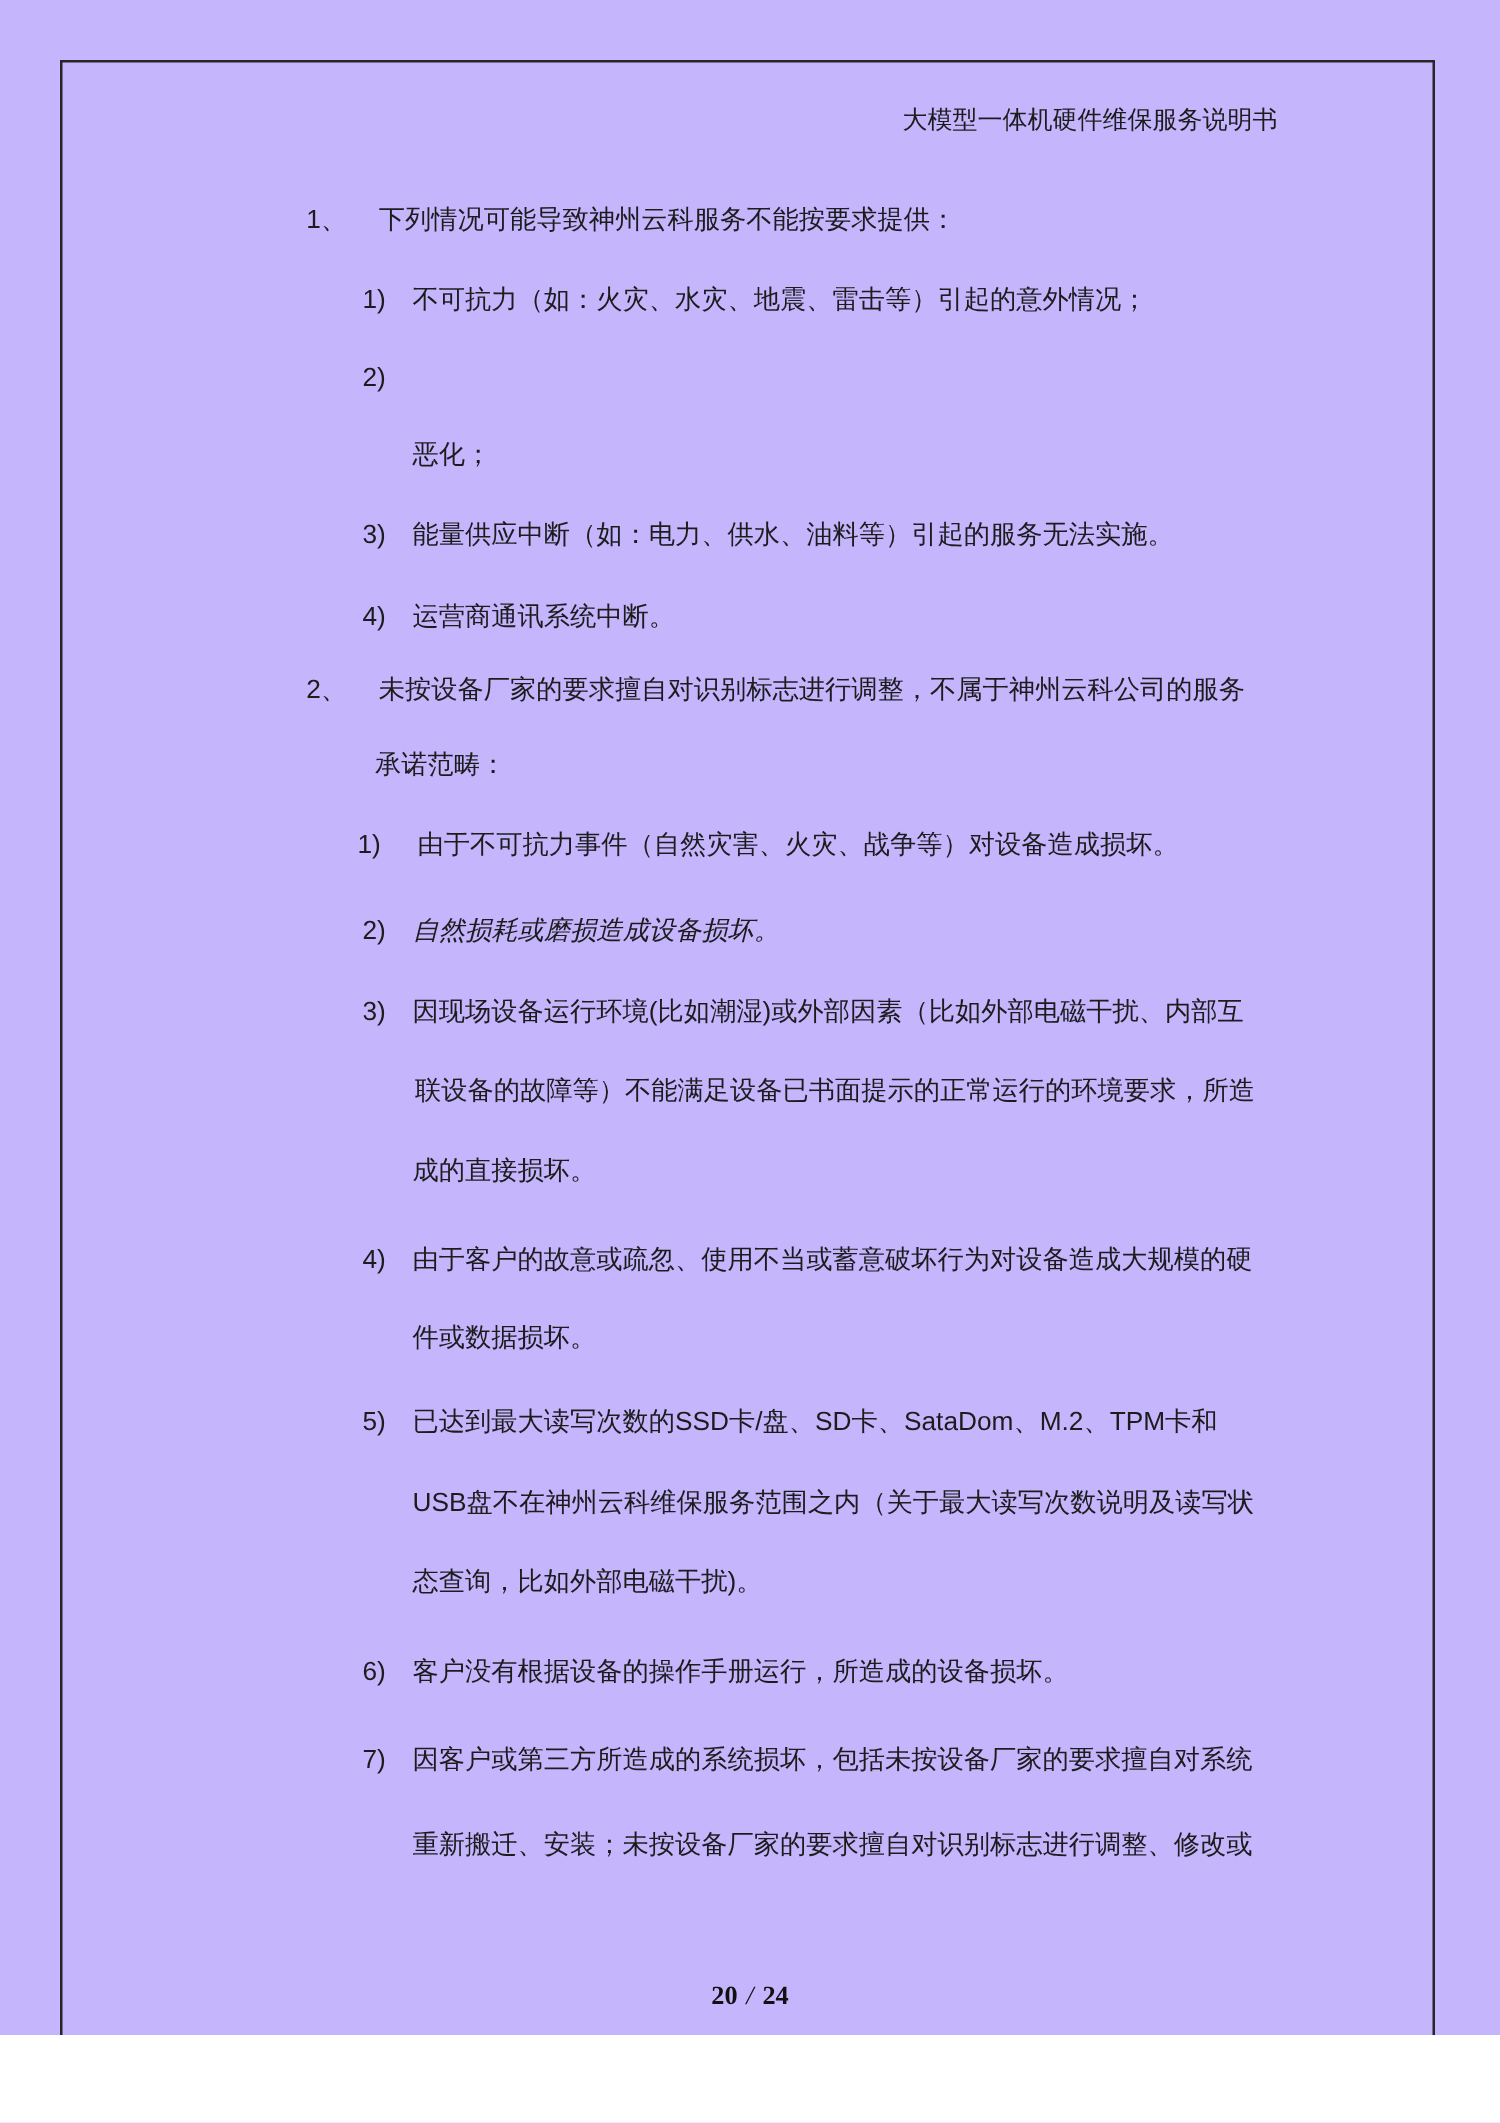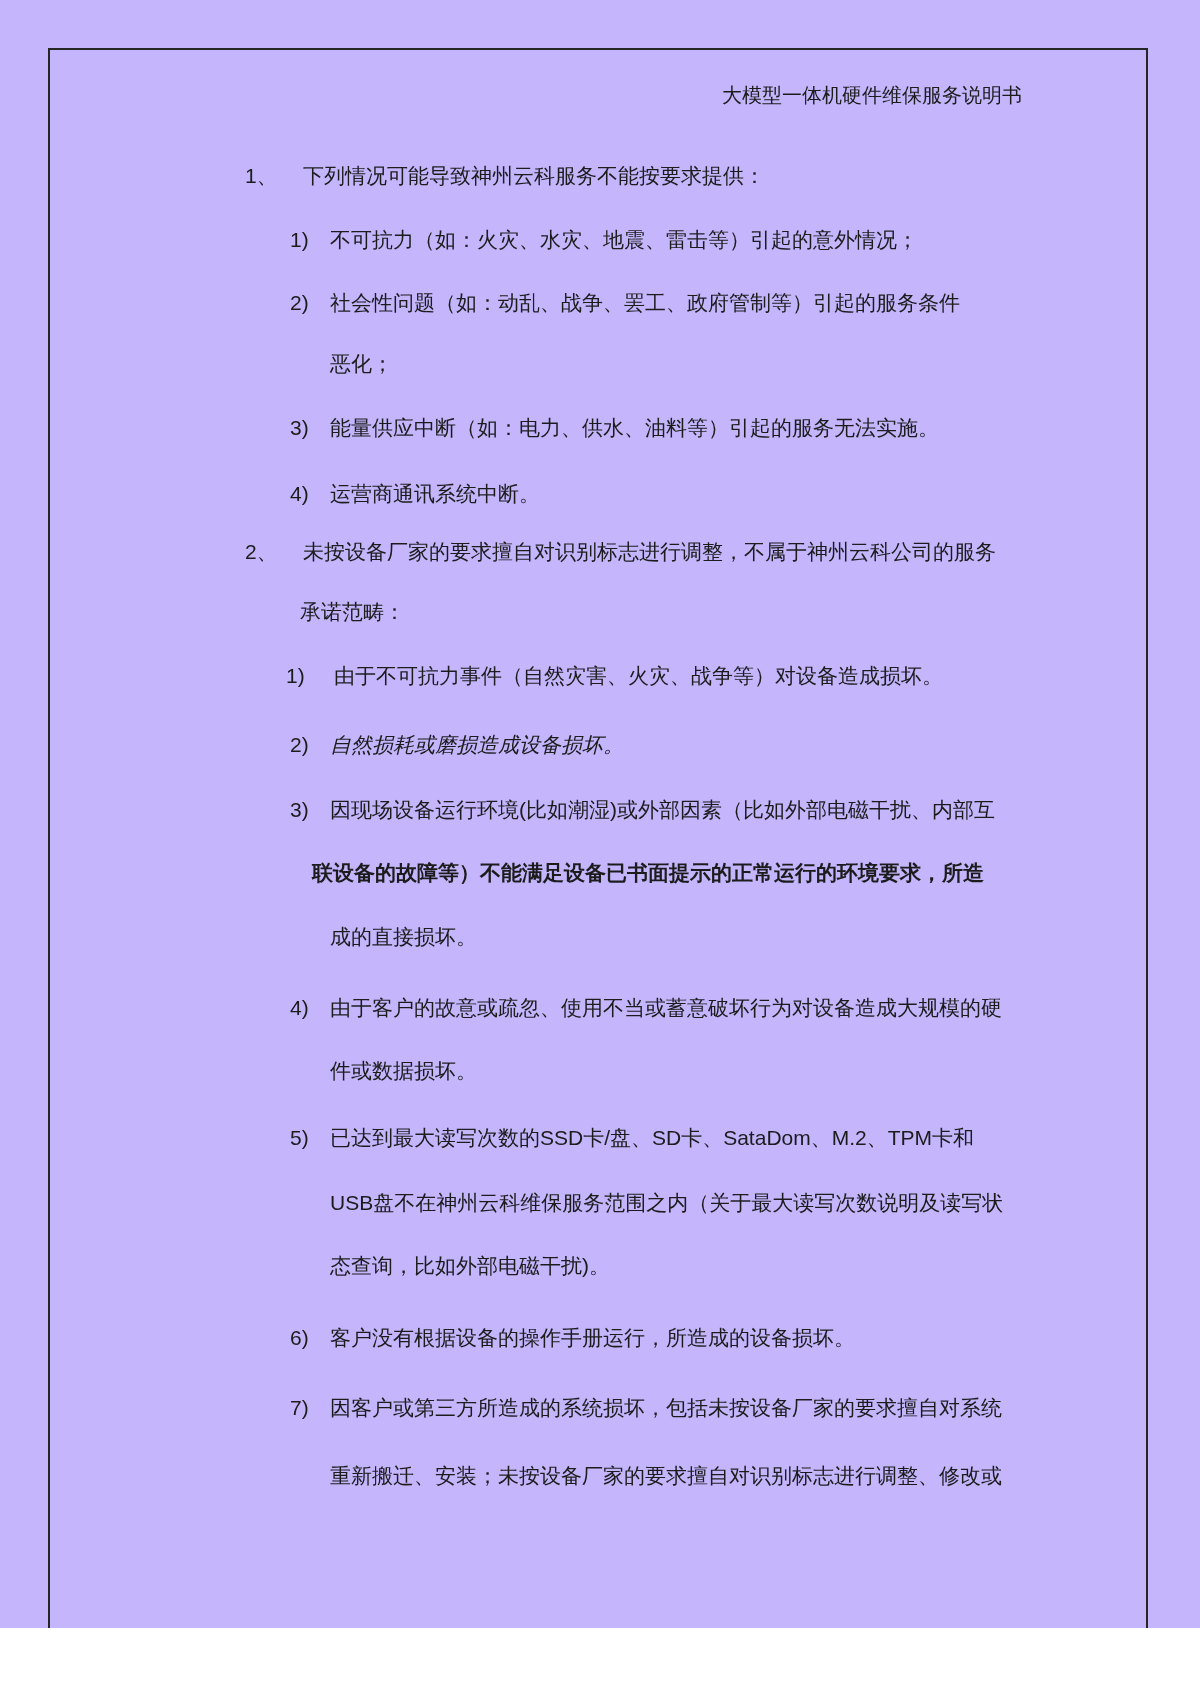--- a/index.html
+++ b/index.html
@@ -87,21 +87,20 @@
       <div class="doc-line" style="top: 144px; left: 0px; width: 1200px;">
         <span class="num" style="left: 245px;">1、</span>
         <span class="txt" style="left: 303px;">下列情况可能导致神州云科服务不能按要求提供：</span>
       </div>
       <div class="doc-line" style="top: 208px; left: 0px; width: 1200px;">
         <span class="num" style="left: 290px;">1)</span>
         <span class="txt" style="left: 330px;">不可抗力（如：火灾、水灾、地震、雷击等）引起的意外情况；</span>
       </div>
       <div class="doc-line" style="top: 271px; left: 0px; width: 1200px;">
         <span class="num" style="left: 290px;">2)</span>
-        <span class="txt" style="left: 330px;">社会性问题（如：动乱、战争、罢工、政府管制等）引起的服务条件</span>
       </div>
       <div class="doc-line" style="top: 332px; left: 0px; width: 1200px;">
         <span class="txt" style="left: 330px;">恶化；</span>
       </div>
       <div class="doc-line" style="top: 396px; left: 0px; width: 1200px;">
         <span class="num" style="left: 290px;">3)</span>
         <span class="txt" style="left: 330px;">能量供应中断（如：电力、供水、油料等）引起的服务无法实施。</span>
       </div>
       <div class="doc-line" style="top: 462px; left: 0px; width: 1200px;">
         <span class="num" style="left: 290px;">4)</span>
@@ -120,21 +119,21 @@
       </div>
       <div class="doc-line" style="top: 713px; left: 0px; width: 1200px;">
         <span class="num" style="left: 290px;">2)</span>
         <span class="txt" style="left: 330px; font-style: italic;">自然损耗或磨损造成设备损坏。</span>
       </div>
       <div class="doc-line" style="top: 778px; left: 0px; width: 1200px;">
         <span class="num" style="left: 290px;">3)</span>
         <span class="txt" style="left: 330px;">因现场设备运行环境(比如潮湿)或外部因素（比如外部电磁干扰、内部互</span>
       </div>
       <div class="doc-line" style="top: 841px; left: 0px; width: 1200px;">
-        <span class="txt" style="left: 312px; font-weight: bold;">联设备的故障等）不能满足设备已书面提示的正常运行的环境要求，所造</span>
+        <span class="txt" style="left: 332px;">联设备的故障等）不能满足设备已书面提示的正常运行的环境要求，所造</span>
       </div>
       <div class="doc-line" style="top: 905px; left: 0px; width: 1200px;">
         <span class="txt" style="left: 330px;">成的直接损坏。</span>
       </div>
       <div class="doc-line" style="top: 976px; left: 0px; width: 1200px;">
         <span class="num" style="left: 290px;">4)</span>
         <span class="txt" style="left: 330px; text-align: right;">由于客户的故意或疏忽、使用不当或蓄意破坏行为对设备造成大规模的硬</span>
       </div>
       <div class="doc-line" style="top: 1039px; left: 0px; width: 1200px; padding-left: 20px;">
         <span class="txt" style="left: 330px;">件或数据损坏。</span>
@@ -155,13 +154,16 @@
       </div>
       <div class="doc-line" style="top: 1376px; left: 0px; width: 1200px;">
         <span class="num" style="left: 290px;">7)</span>
         <span class="txt" style="left: 330px;">因客户或第三方所造成的系统损坏，包括未按设备厂家的要求擅自对系统</span>
       </div>
       <div class="doc-line" style="top: 1444px; left: 0px; width: 1200px;">
         <span class="txt" style="left: 330px;">重新搬迁、安装；未按设备厂家的要求擅自对识别标志进行调整、修改或</span>
       </div>
     </div>
 
+  <div class="footer">
+    <span>20</span><span class="sep">/</span><span>24</span>
+  </div>
 </div>
 
 </body></html>

